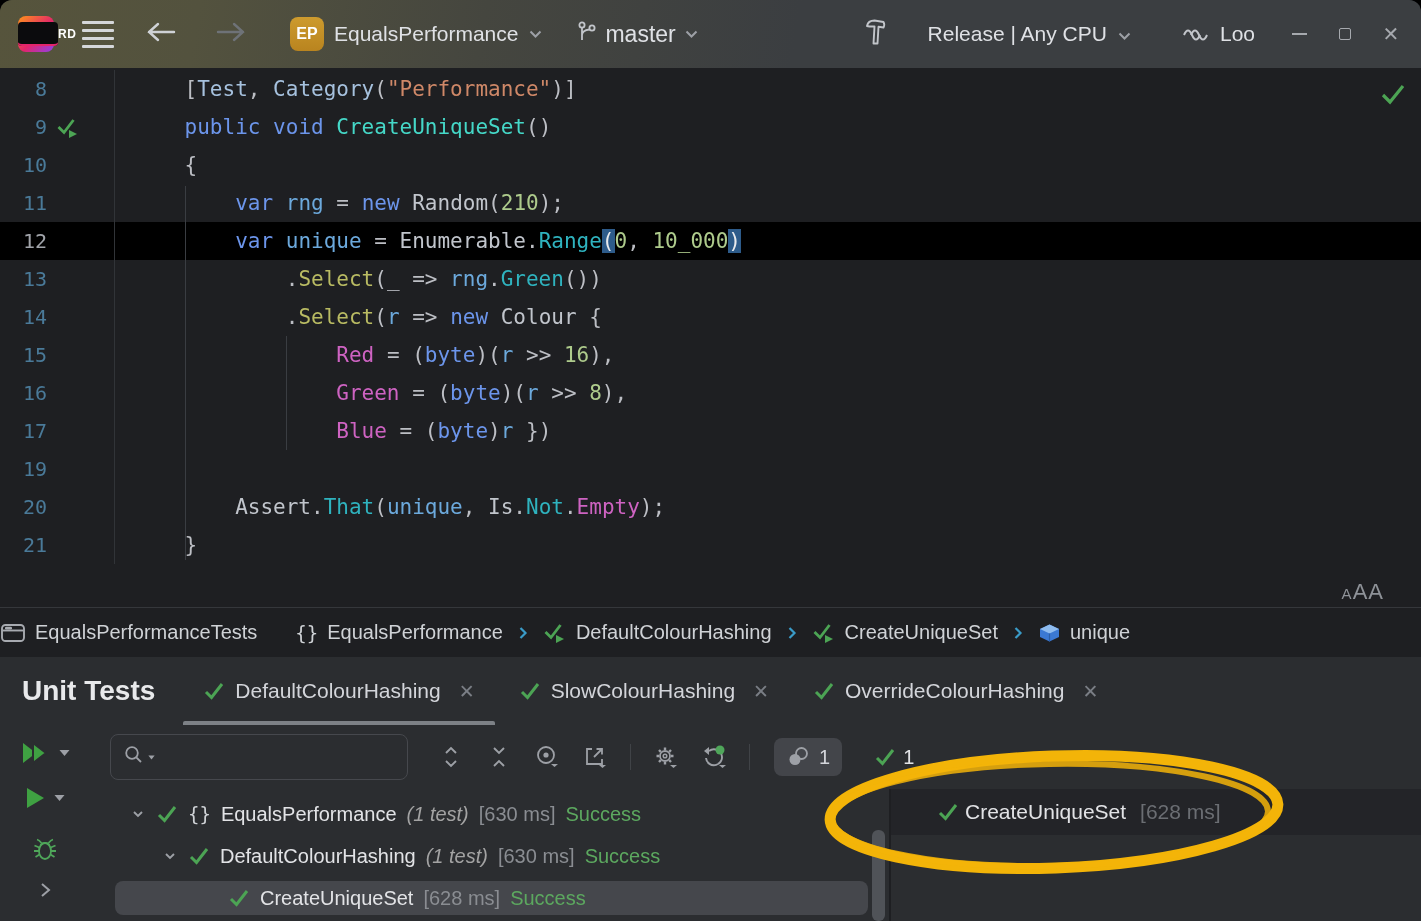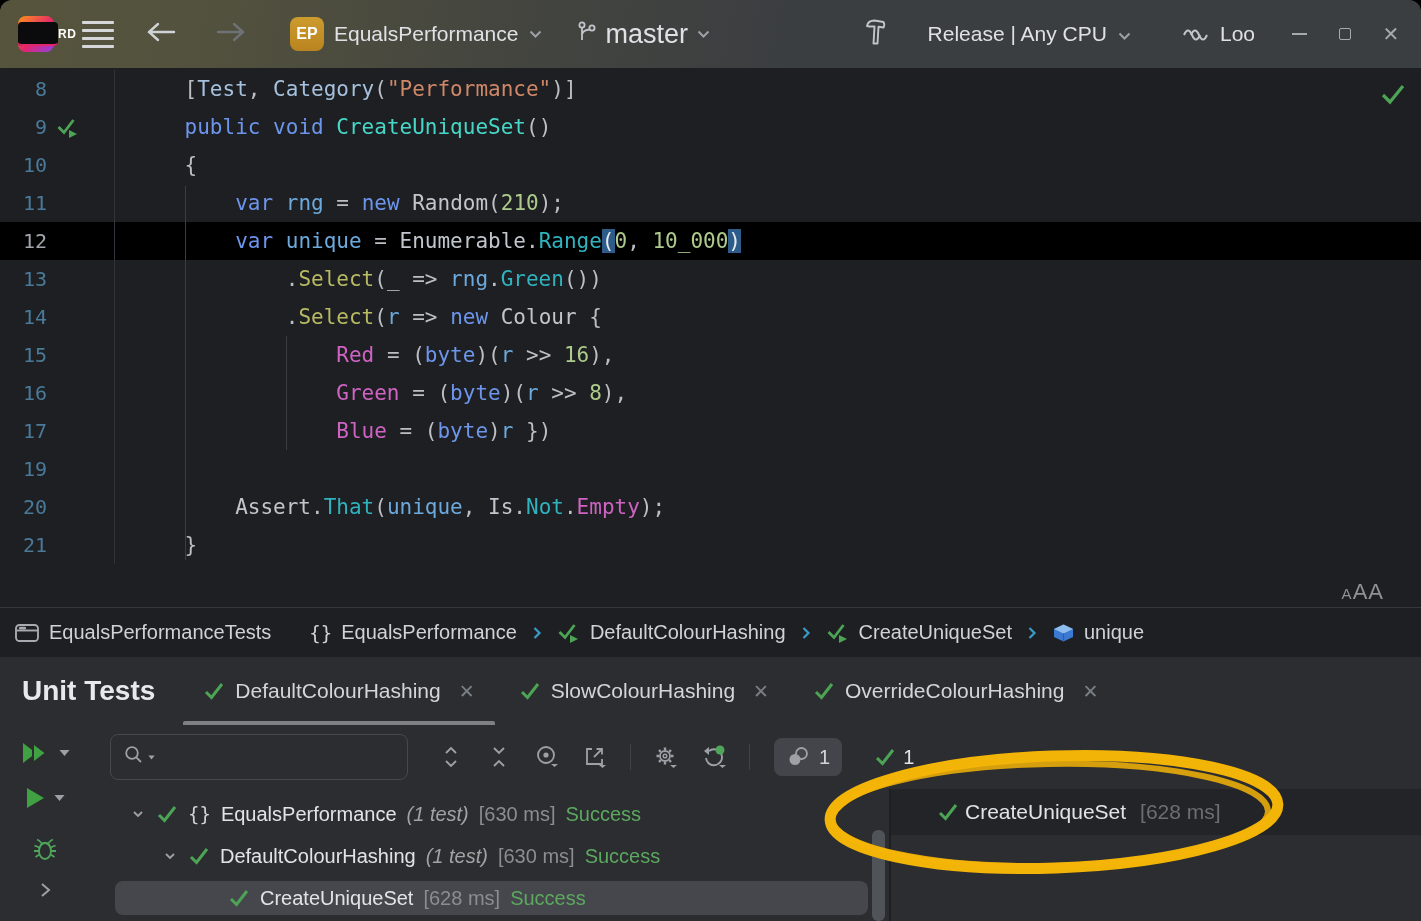--- a/index.html
+++ b/index.html
@@ -23,21 +23,21 @@
     box-shadow:inset 0 -4px 0 -2px #e3256b;padding-left:40px;}
   .tb-burger{margin-left:28px;display:flex;flex-direction:column;gap:5px;cursor:pointer;}
   .tb-burger i{display:block;width:32px;height:3px;background:#d5d7da;border-radius:1px;}
   .tb-arrow{margin-left:30px;color:#cfd2d6;}
   .tb-arrow.fwd{margin-left:36px;color:#6e7277;}
   .tb-project{margin-left:42px;display:flex;align-items:center;gap:10px;cursor:pointer;}
   .ep-badge{width:34px;height:34px;border-radius:8px;background:linear-gradient(#cd9b2e,#b9841f);
     color:#fff;font-size:16px;font-weight:bold;display:grid;place-items:center;}
   .tb-name{font-size:21px;color:var(--text);}
   .tb-vcs{margin-left:32px;display:flex;align-items:center;gap:8px;color:#c9ccd1;cursor:pointer;}
-  .tb-vcs .tb-name{font-size:27px;}
+  .tb-vcs .tb-name{font-size:23px;}
   .tb-right{margin-left:auto;display:flex;align-items:center;}
   .ic-gray{color:var(--uigray);} .ic-light{color:#c2c5ca;} .ic-green{color:var(--success);}
   .tb-runconfig{display:flex;align-items:center;gap:10px;margin:0 50px 0 38px;color:var(--text);
     font-size:21px;cursor:pointer;}
   .tb-loo{display:flex;align-items:center;gap:10px;margin-right:28px;color:var(--text);
     font-size:21px;cursor:pointer;}
   .winbtn{width:32px;height:32px;display:grid;place-items:center;color:#a6a9ae;margin-right:14px;cursor:pointer;}
   .winbtn.min i{display:block;width:15px;height:2px;background:#a6a9ae;}
   .winbtn.max i{display:block;width:12px;height:12px;border:1.6px solid #a6a9ae;border-radius:2px;}
   .winbtn.close{font-size:20px;margin-right:2px;}
@@ -63,21 +63,21 @@
   .iguide.g1{left:185px;top:118px;height:374px;}
   .iguide.g2{left:286px;top:268px;height:114px;}
   .inspection-check{position:absolute;top:14px;right:14px;line-height:0;cursor:pointer;}
   .font-widget{position:absolute;right:38px;bottom:2px;color:#8e9298;display:flex;
     align-items:baseline;gap:1px;cursor:pointer;}
   .font-widget span:nth-child(1){font-size:15px;}
   .font-widget span:nth-child(2){font-size:22px;}
   .font-widget span:nth-child(3){font-size:22px;}
 
   
-  .breadcrumbs{height:50px;display:flex;align-items:center;gap:12px;padding-left:14px;
+  .breadcrumbs{height:50px;display:flex;align-items:center;gap:12px;
     background:var(--editor);border-top:1px solid #35373b;font-size:20px;color:#cfd2d6;}
   .bc-item{display:flex;align-items:center;gap:9px;cursor:pointer;}
   .bc-item.gap{margin-right:26px;}
   .bc-sep{line-height:0;margin:0 2px;}
   .braces-ic{font-family:"DejaVu Sans Mono",monospace;font-size:19px;color:#cfd2d6;}
 
   
   .ut-panel{position:relative;height:264px;background:var(--panel);}
   .ut-tabbar{height:68px;display:flex;align-items:stretch;padding-left:22px;}
   .ut-title{font-size:28px;font-weight:bold;color:#e8e9eb;margin-right:26px;align-self:center;}

